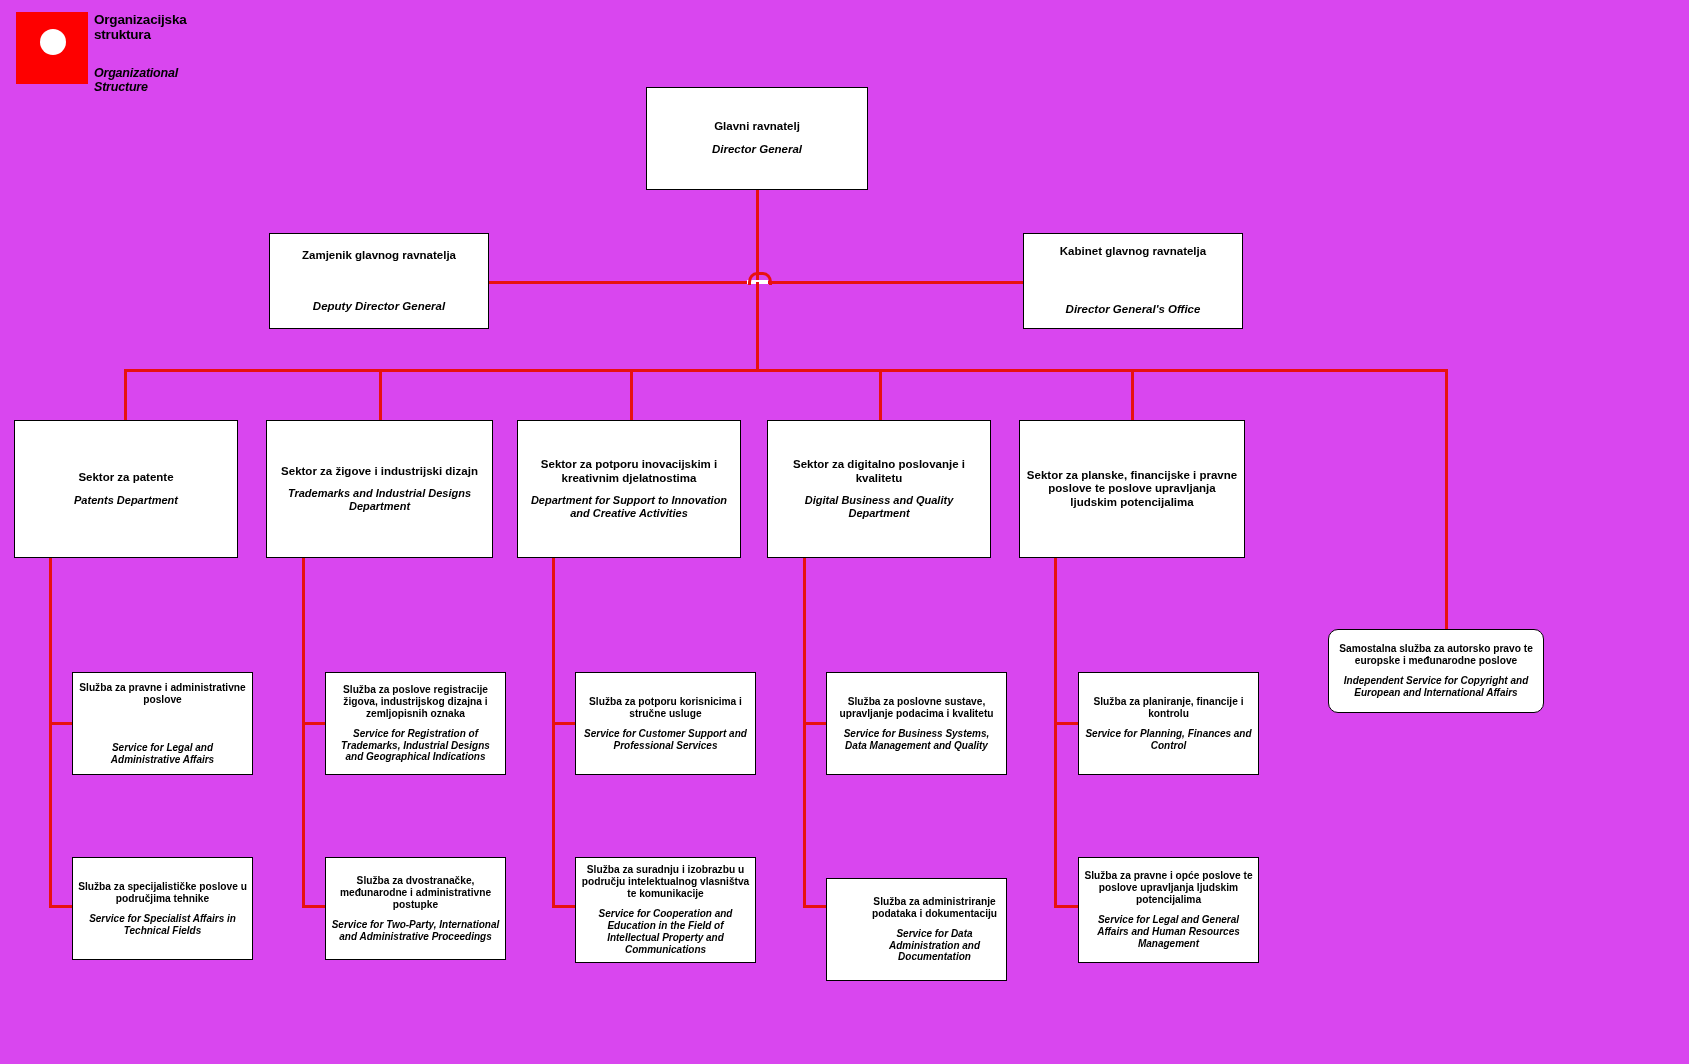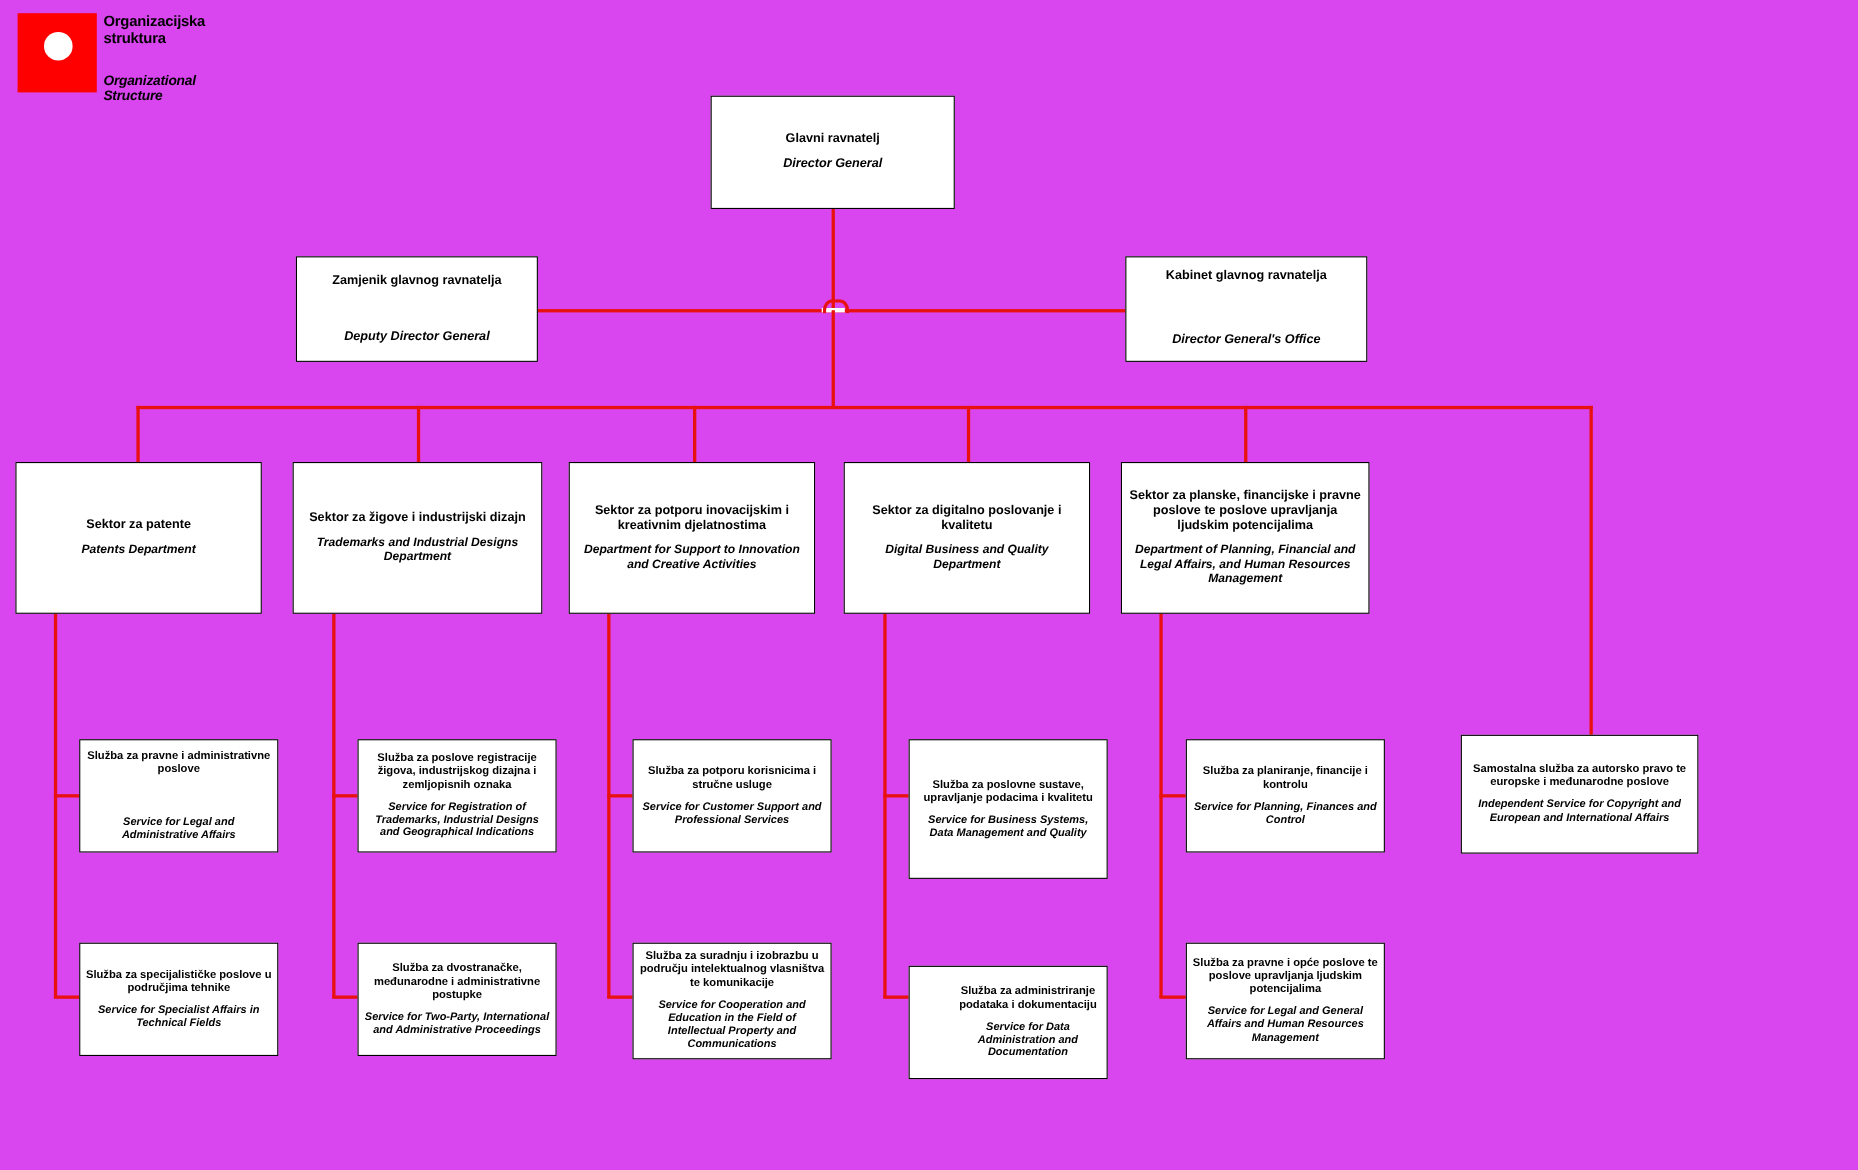--- a/index.html
+++ b/index.html
@@ -213,44 +213,43 @@
     <div class="en">Department for Support to Innovation and Creative Activities</div>
   </div>
 
   <div class="node tier-dept" style="left:767px; top:420px; width:224px; height:138px;">
     <div class="hr">Sektor za digitalno poslovanje i kvalitetu</div>
     <div class="en">Digital Business and Quality Department</div>
   </div>
 
   <div class="node tier-dept" style="left:1019px; top:420px; width:226px; height:138px;">
     <div class="hr">Sektor za planske, financijske i pravne poslove te poslove upravljanja ljudskim potencijalima</div>
-    <div class="en">Department of Planning, Financial and Legal Affairs, and Human Resources Management</div>
-  </div>
-
-  <div class="node tier-svc" style="left:1328px; top:668px; width:216px; height:108px;">
+  </div>
+
+  <div class="node tier-svc" style="left:1328px; top:629px; width:216px; height:84px;border-radius:10px;">
     <div class="hr">Samostalna služba za autorsko pravo te europske i međunarodne poslove</div>
     <div class="en">Independent Service for Copyright and European and International Affairs</div>
   </div>
 
   <div class="node tier-svc" style="left:72px; top:672px; width:181px; height:103px;gap:28px;">
     <div class="hr">Služba za pravne i administrativne poslove</div>
     <div class="en">Service for Legal and Administrative Affairs</div>
   </div>
 
   <div class="node tier-svc" style="left:325px; top:672px; width:181px; height:103px;">
     <div class="hr">Služba za poslove registracije žigova, industrijskog dizajna i zemljopisnih oznaka</div>
     <div class="en">Service for Registration of Trademarks, Industrial Designs and Geographical Indications</div>
   </div>
 
   <div class="node tier-svc" style="left:575px; top:672px; width:181px; height:103px;">
     <div class="hr">Služba za potporu korisnicima i stručne usluge</div>
     <div class="en">Service for Customer Support and Professional Services</div>
   </div>
 
-  <div class="node tier-svc" style="left:826px; top:672px; width:181px; height:127px;">
+  <div class="node tier-svc" style="left:826px; top:672px; width:181px; height:103px;">
     <div class="hr">Služba za poslovne sustave, upravljanje podacima i kvalitetu</div>
     <div class="en">Service for Business Systems, Data Management and Quality</div>
   </div>
 
   <div class="node tier-svc" style="left:1078px; top:672px; width:181px; height:103px;">
     <div class="hr">Služba za planiranje, financije i kontrolu</div>
     <div class="en">Service for Planning, Finances and Control</div>
   </div>
 
   <div class="node tier-svc" style="left:72px; top:857px; width:181px; height:103px;">

